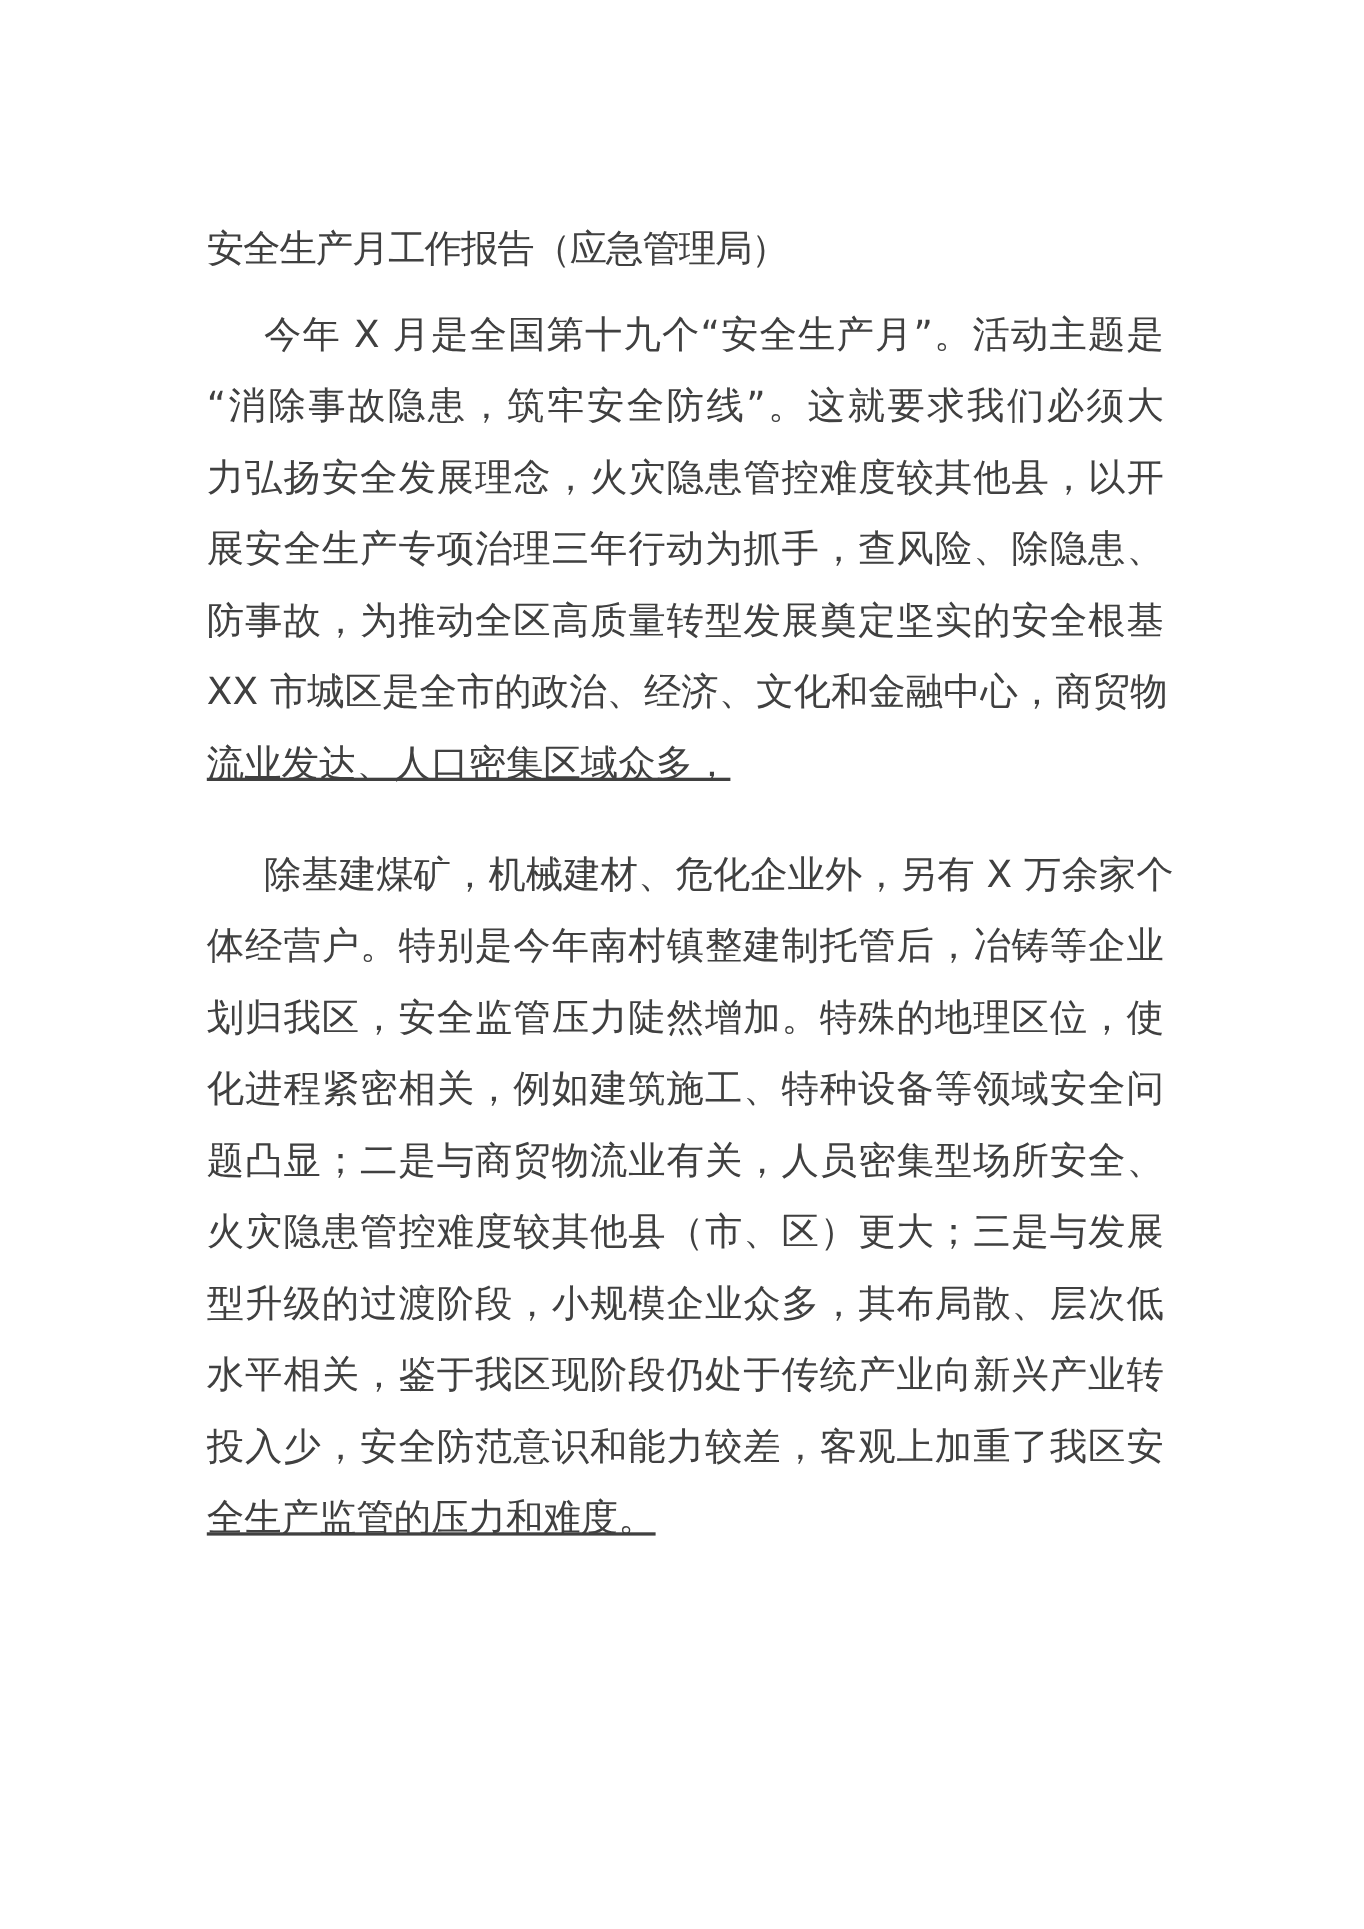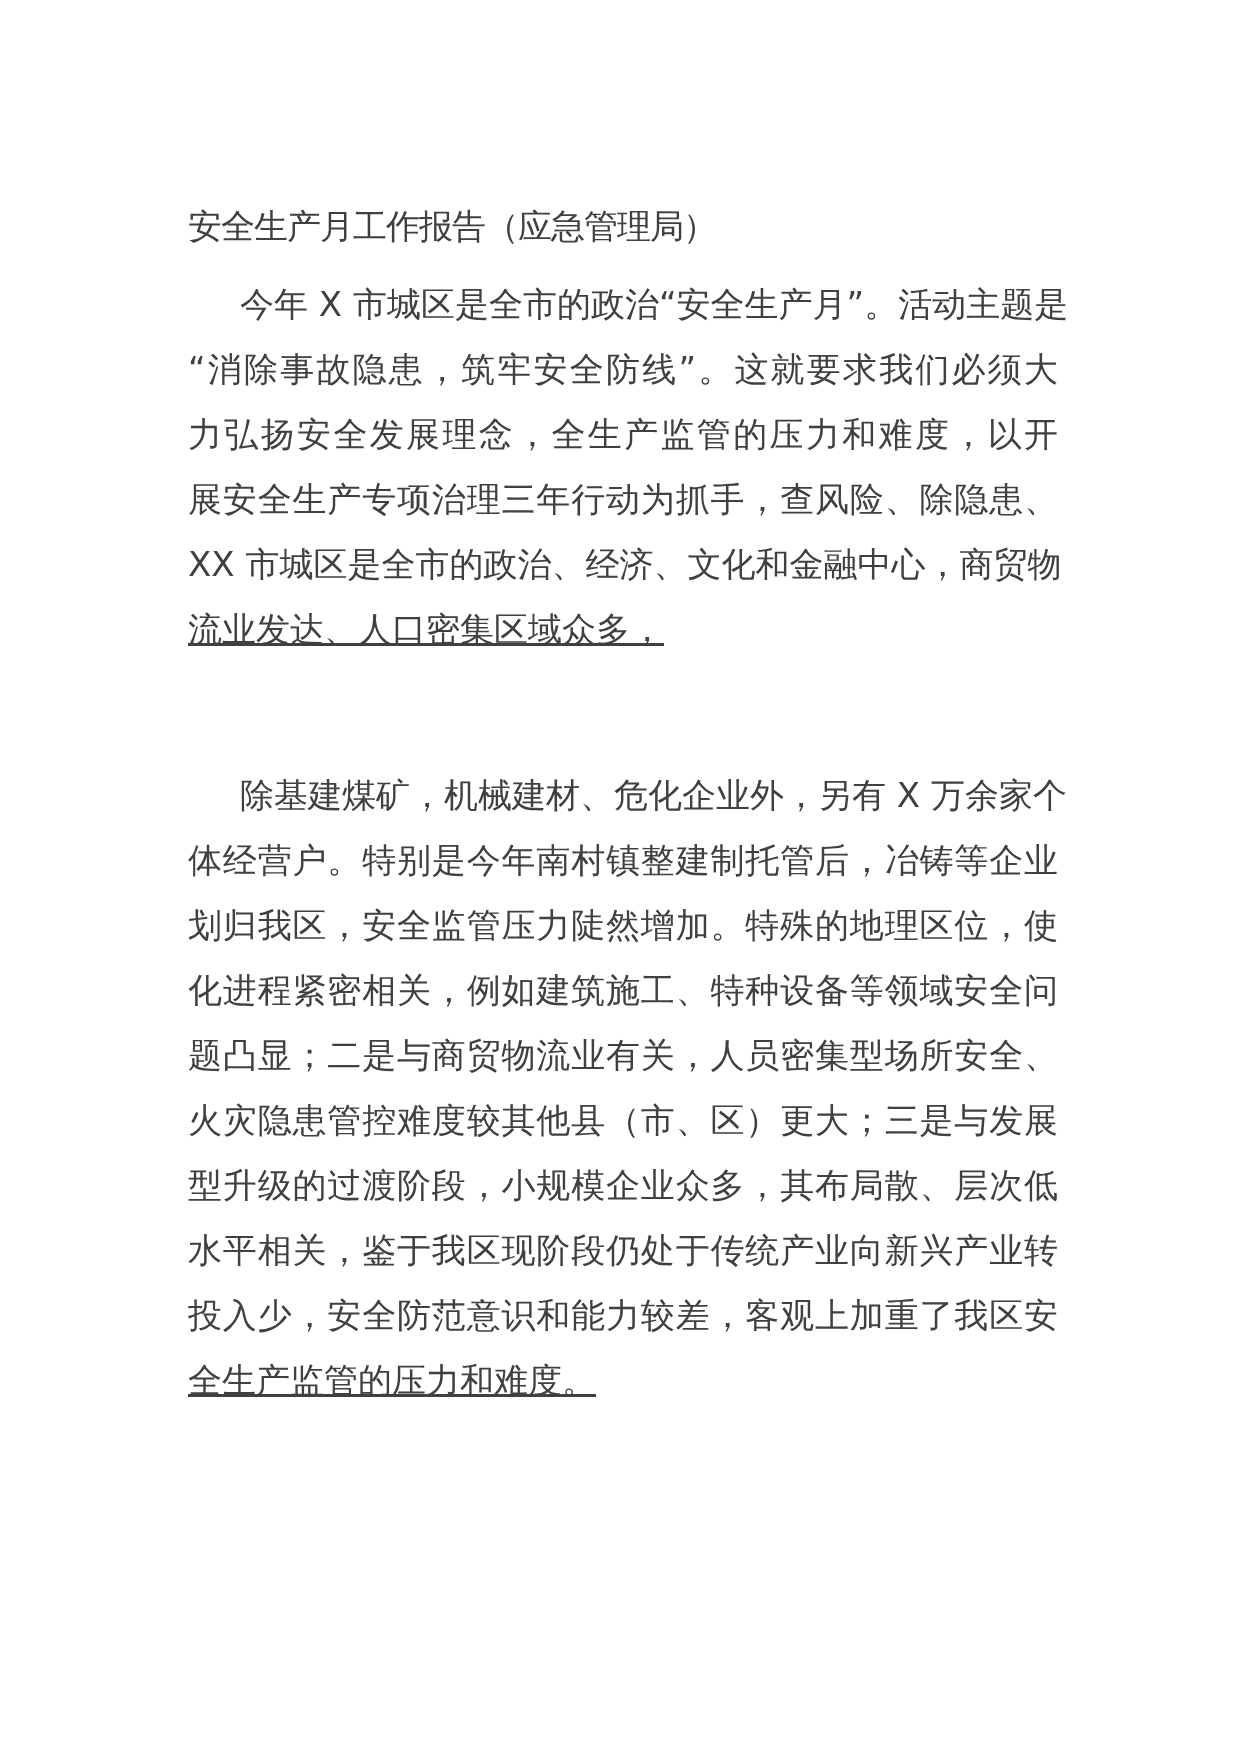--- a/index.html
+++ b/index.html
@@ -57,24 +57,25 @@
     #para-2 { top: 763px; }
   </style>
 </head>
 <body>
 
 <div class="page">
 
   <div class="doc-title">安全生产月工作报告（应急管理局）</div>
 
   <div class="para" id="para-1">
-    <span class="line indent">今年 X 市城区是全市的政治“安全生产月”。活动主题是</span>
+    <span class="line indent">今年 X 月是全国第十九个“安全生产月”。活动主题是</span>
     <span class="line">“消除事故隐患，筑牢安全防线”。这就要求我们必须大</span>
-    <span class="line">力弘扬安全发展理念，全生产监管的压力和难度，以开</span>
+    <span class="line">力弘扬安全发展理念，火灾隐患管控难度较其他县，以开</span>
     <span class="line">展安全生产专项治理三年行动为抓手，查风险、除隐患、</span>
+    <span class="line">防事故，为推动全区高质量转型发展奠定坚实的安全根基</span>
     <span class="line">XX 市城区是全市的政治、经济、文化和金融中心，商贸物</span>
     <span class="line last">流业发达、人口密集区域众多，</span>
   </div>
 
   <div class="para" id="para-2">
     <span class="line indent">除基建煤矿，机械建材、危化企业外，另有 X 万余家个</span>
     <span class="line">体经营户。特别是今年南村镇整建制托管后，冶铸等企业</span>
     <span class="line">划归我区，安全监管压力陡然增加。特殊的地理区位，使</span>
     <span class="line">化进程紧密相关，例如建筑施工、特种设备等领域安全问</span>
     <span class="line">题凸显；二是与商贸物流业有关，人员密集型场所安全、</span>

